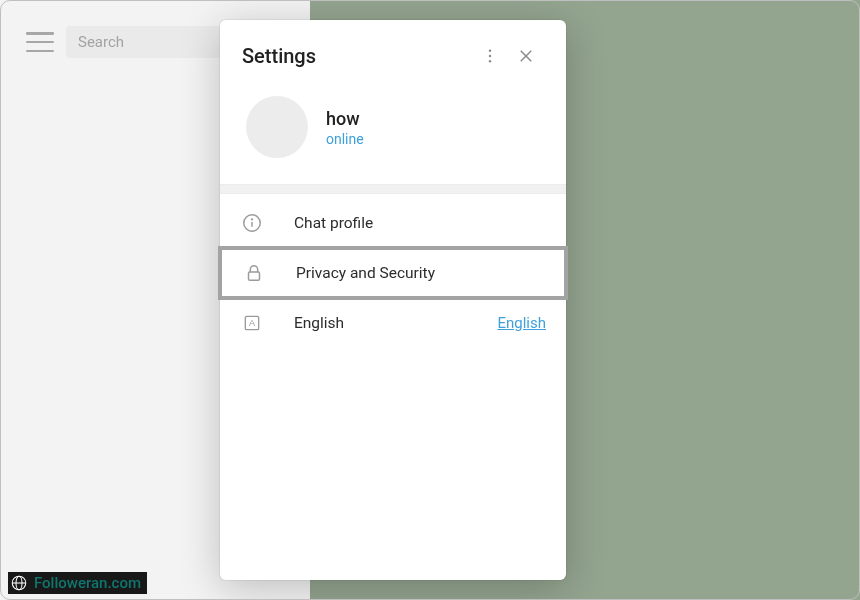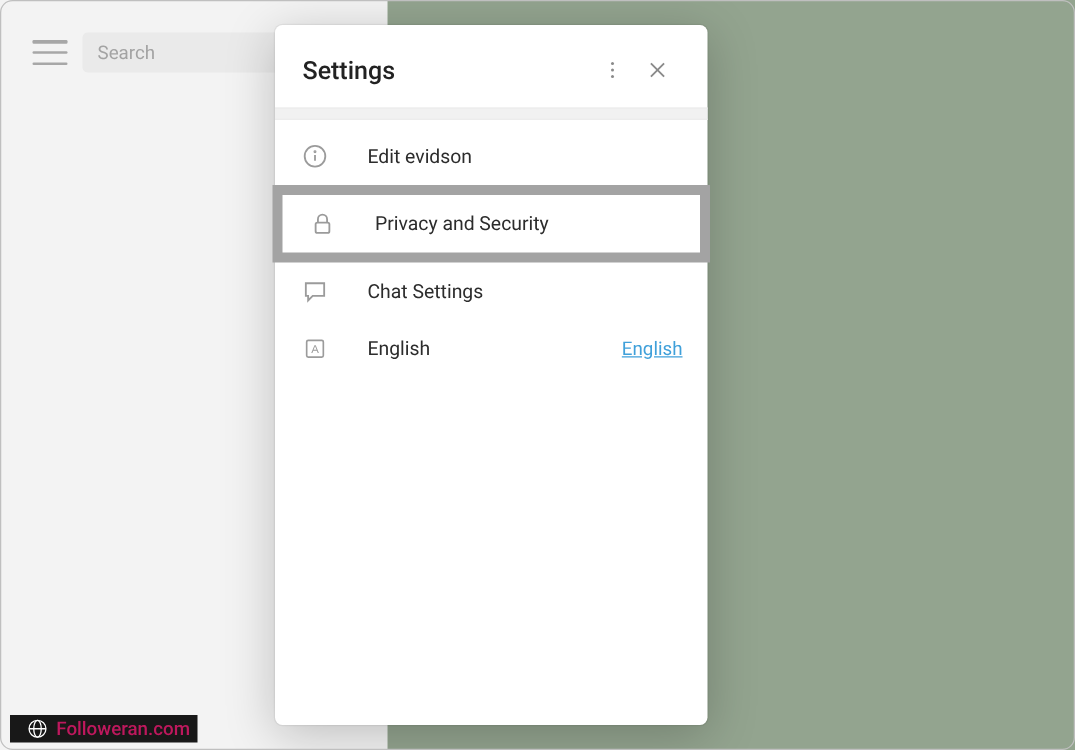--- a/index.html
+++ b/index.html
@@ -61,28 +61,28 @@
     .menu-item {
       display: flex; align-items: center; padding: 11px 20px; gap: 30px;
       cursor: pointer; color: #2c2c2c; font-size: 15.5px; position: relative;
     }
     .menu-icon { width: 24px; height: 24px; display: flex; align-items: center; justify-content: center; flex-shrink: 0; }
     .menu-icon svg { stroke: #9b9b9b; fill: none; stroke-width: 1.6; }
     .menu-label { flex: 1; }
     .menu-right { color: #3fa0da; font-size: 15px; text-decoration: underline; }
 
     .highlight-box {
-      border: 8px solid #a3a3a3; margin: 0 -2px;
+      border: 4px solid #a3a3a3; margin: 0 -2px;
     }
 
     
     .watermark {
       position: absolute; left: 8px; bottom: 6px; display: flex; align-items: center; gap: 6px;
-      color: #be185d; font-size: 15px; font-weight: 500;
-      background: rgba(0,0,0,0.9); padding: 2px 6px 2px 13px;
+      color: #0f766e; font-size: 15px; font-weight: 500;
+      background: rgba(0,0,0,0.9); padding: 2px 6px 2px 2px;
     }
     .watermark svg { width: 18px; height: 18px; }
 
     
     .frame { position: absolute; inset: 0; border: 1px solid #bfbfbf; pointer-events: none; border-radius: 10px; }
   </style>
 </head>
 <body>
 
 <div class="bg-app">
@@ -130,55 +130,54 @@
       </svg>
     </div>
     <div class="header-btn">
       <svg width="18" height="18" viewBox="0 0 24 24">
         <line x1="5" y1="5" x2="19" y2="19" stroke="#8a8a8a" stroke-width="2"></line>
         <line x1="19" y1="5" x2="5" y2="19" stroke="#8a8a8a" stroke-width="2"></line>
       </svg>
     </div>
   </div>
 
+  <div class="profile-block">
+    <div class="avatar"></div>
+    <div class="profile-text">
+      <div class="profile-name">how</div>
+      <div class="profile-status">online</div>
+    </div>
+  </div>
 
   <div class="divider"></div>
 
   <div class="menu-list">
 
     <div class="menu-item">
       <span class="menu-icon">
         <svg viewBox="0 0 24 24" width="22" height="22">
             <circle cx="12" cy="12" r="9"></circle>
             <line x1="12" y1="11" x2="12" y2="16"></line>
             <circle cx="12" cy="8" r="0.5" fill="#9b9b9b"></circle>
           </svg>
       </span>
-      <span class="menu-label">Edit evidson</span>
+      <span class="menu-label">Chat profile</span>
     </div>
 
 
     <div class="menu-item highlight-box">
       <span class="menu-icon">
         <svg viewBox="0 0 24 24" width="22" height="22">
             <rect x="6" y="11" width="12" height="9" rx="1.5"></rect>
             <path d="M8 11 V8 a4 4 0 0 1 8 0 V11"></path>
           </svg>
       </span>
       <span class="menu-label">Privacy and Security</span>
     </div>
 
-    <div class="menu-item">
-      <span class="menu-icon">
-        <svg viewBox="0 0 24 24" width="22" height="22">
-            <path d="M4 5 h16 v11 H10 l-4 4 v-4 H4 Z"></path>
-          </svg>
-      </span>
-      <span class="menu-label">Chat Settings</span>
-    </div>
 
 
 
     <div class="menu-item">
       <span class="menu-icon">
         <svg viewBox="0 0 24 24" width="20" height="20">
             <rect x="4" y="4" width="16" height="16" rx="1.5"></rect>
             <text x="12" y="16" text-anchor="middle" font-size="11" fill="#9b9b9b" stroke="none" font-family="sans-serif">A</text>
           </svg>
       </span>

